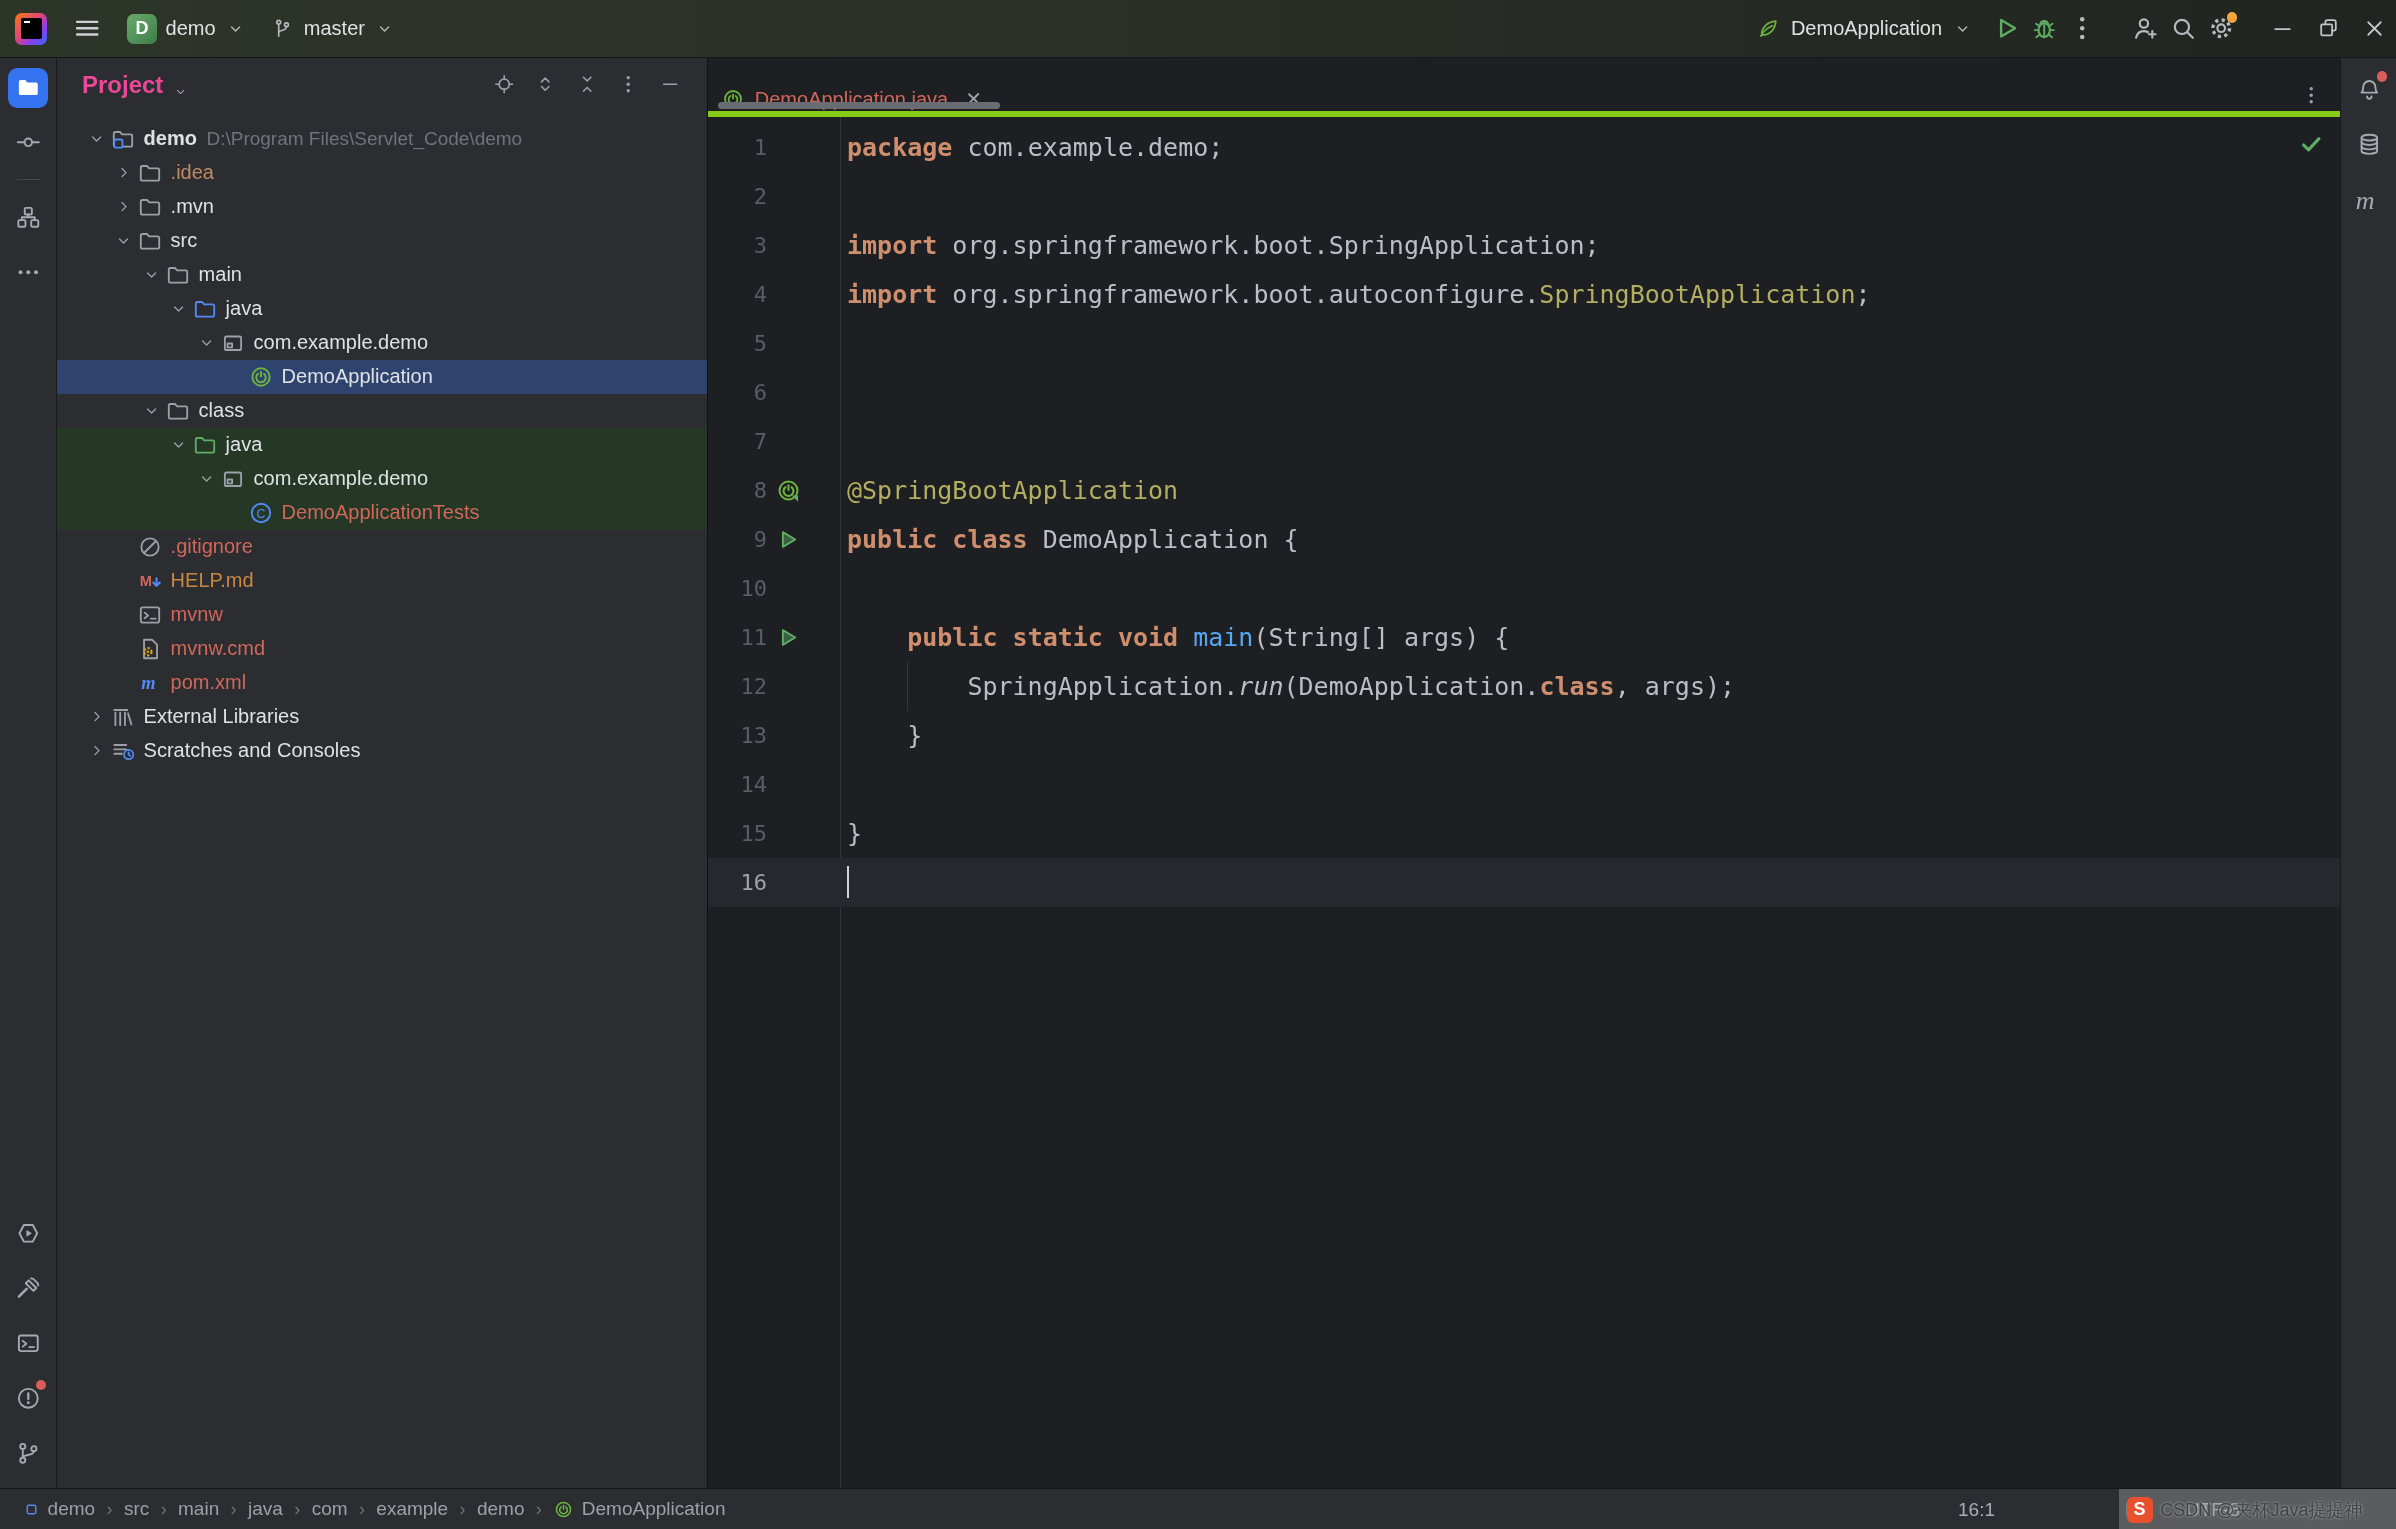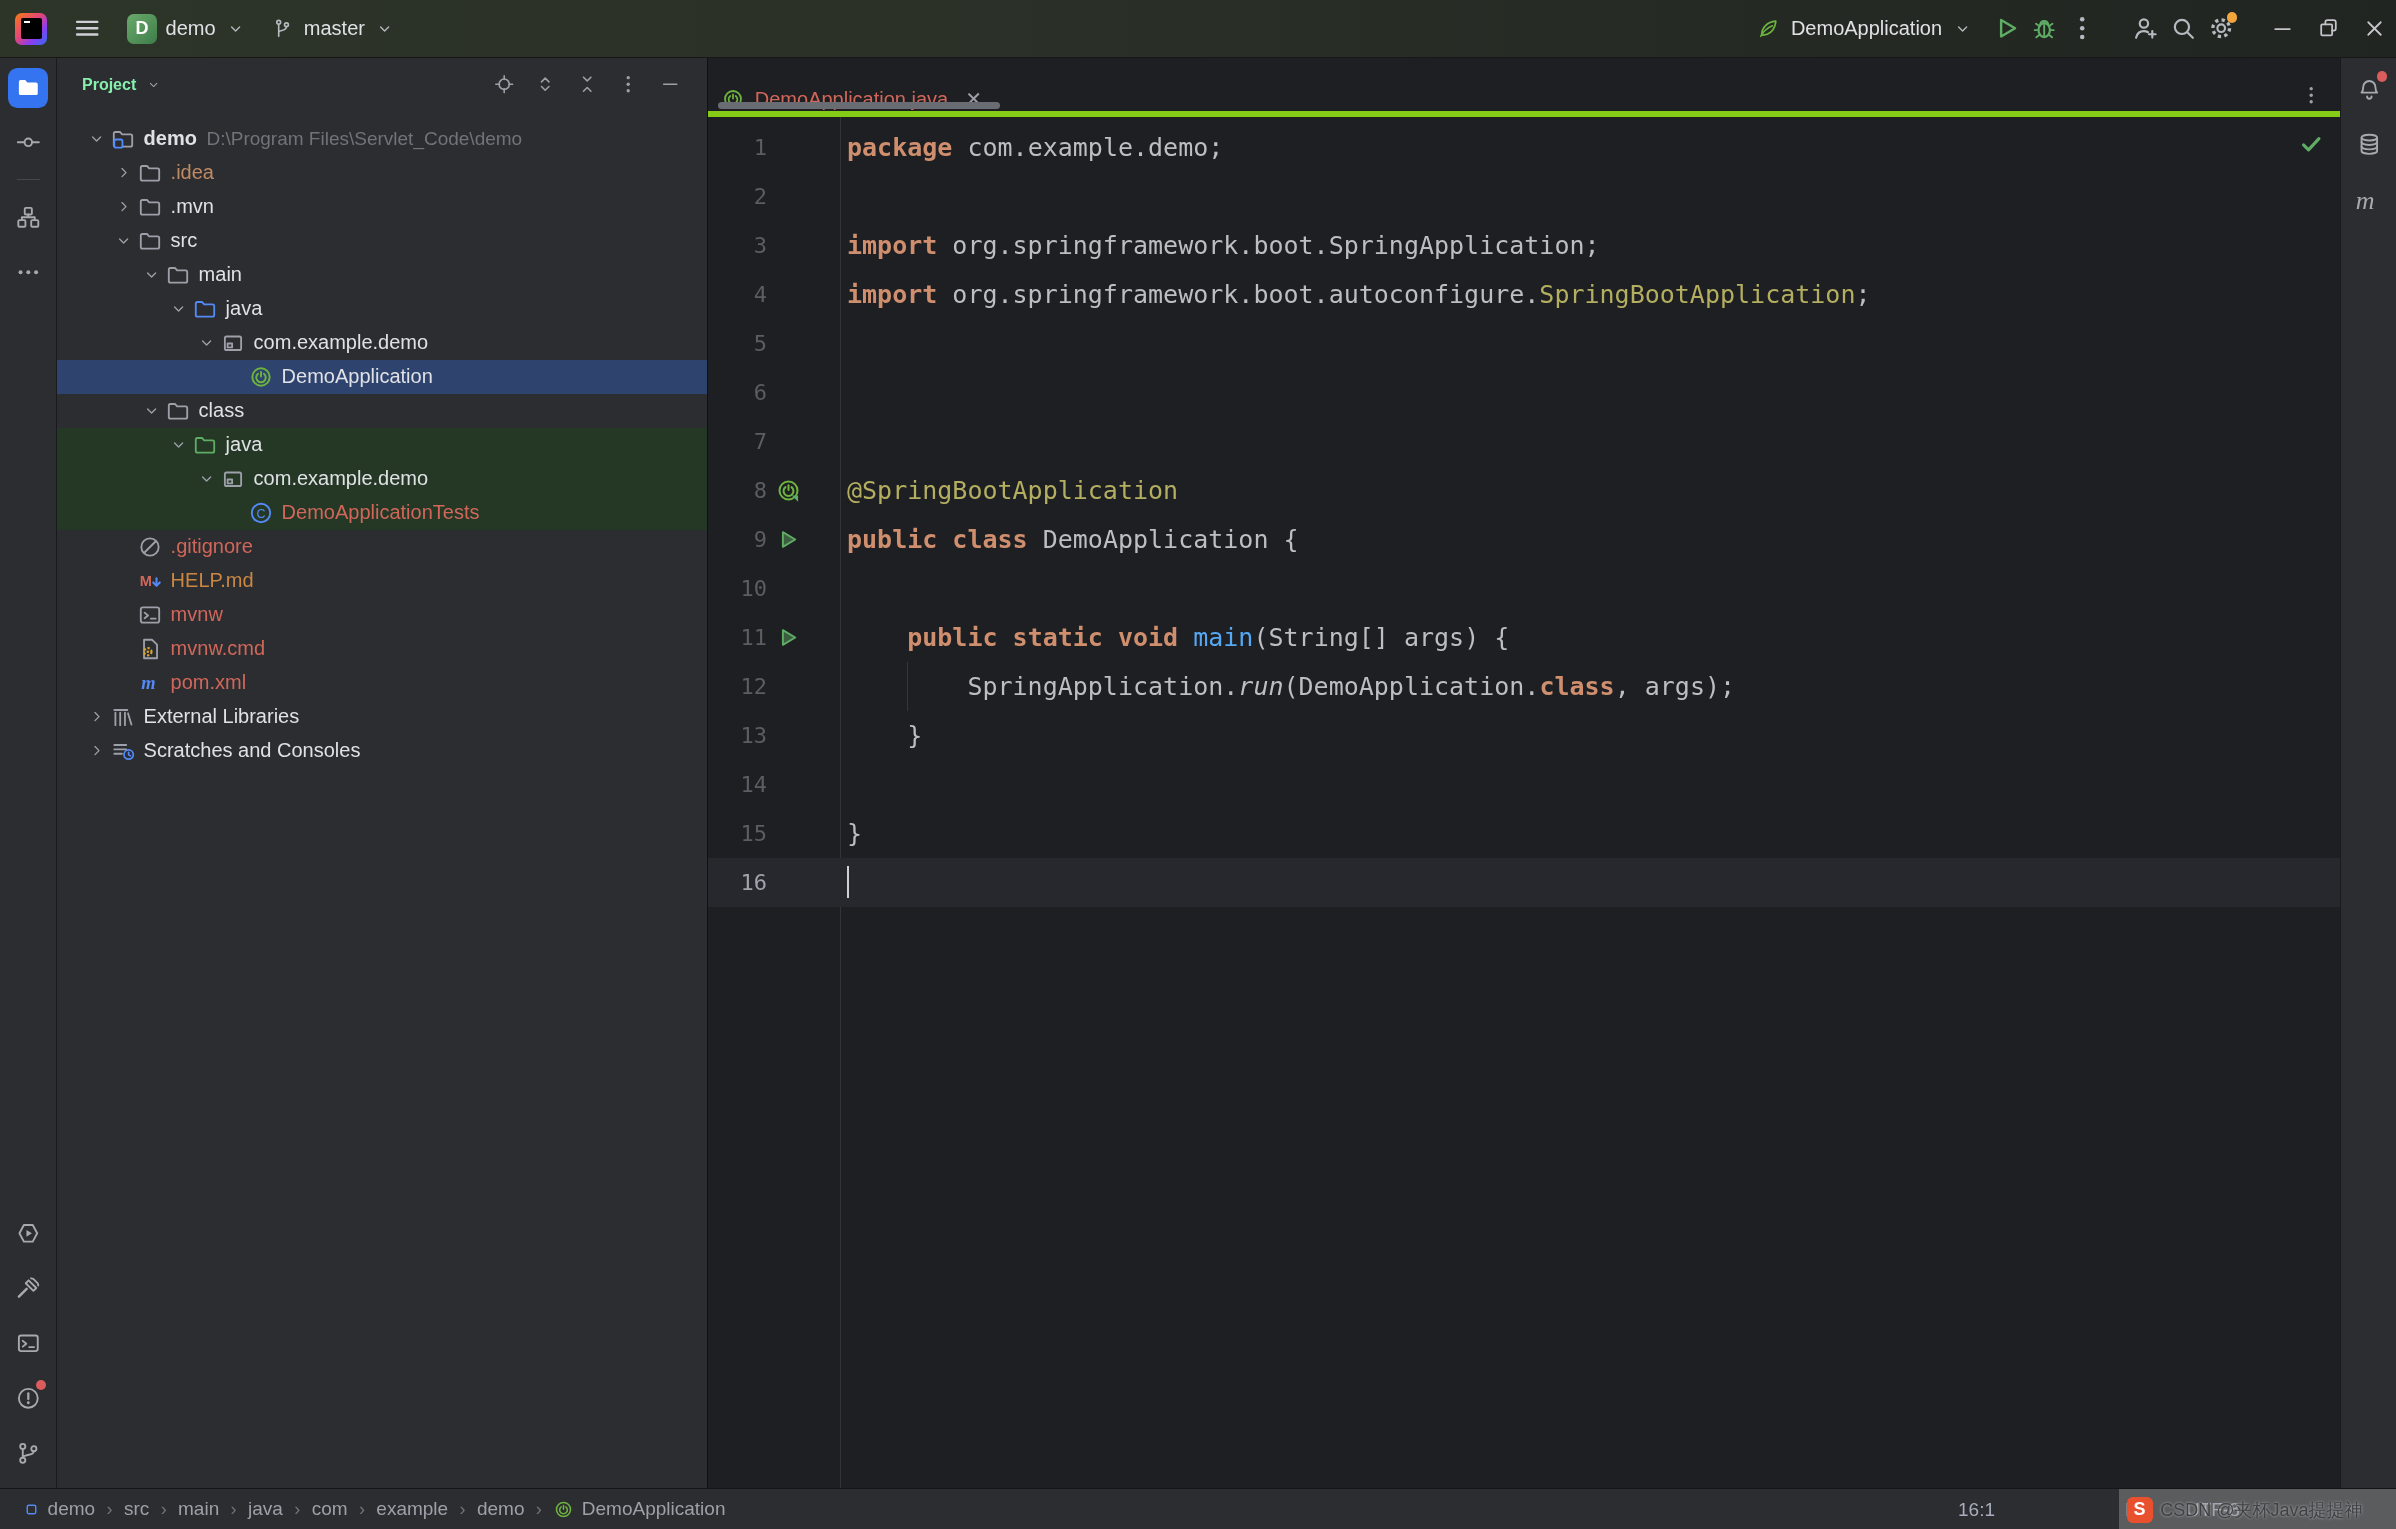--- a/index.html
+++ b/index.html
@@ -37,21 +37,21 @@
             margin-bottom:15px;position:relative;flex:none;}
   .strip-ic.active{background:#3574f0;color:#ffffff;}
   .strip-divider{width:23px;height:1px;background:#45474c;margin:1.9px 0 17px 0;}
   .strip-spacer{margin-top:auto;}
   .maven-m{font-family:"Liberation Serif",serif;font-style:italic;font-size:26px;color:#a6a9ae;}
 
   
   .project-panel{width:651px;background:#2b2d30;border-right:1px solid #101113;box-sizing:border-box;
                  display:flex;flex-direction:column;}
   .pp-header{height:53px;display:flex;align-items:center;padding:0 21px 0 25px;flex:none;}
-  .pp-title{font-size:16px;font-weight:bold;color:#86efac;display:flex;align-items:center;gap:6.7px;}
+  .pp-title{font-size:24px;font-weight:bold;color:#ec4899;display:flex;align-items:center;gap:6.7px;}
   .pp-actions{margin-left:auto;display:flex;align-items:center;gap:9.5px;}
   .pp-ic{width:32px;height:32px;padding:4.8px;box-sizing:border-box;color:#9da0a8;}
   .tree{padding-top:10.5px;overflow:hidden;}
   .tree-row{height:34px;display:flex;align-items:center;font-size:20px;color:#dfe1e5;white-space:nowrap;box-sizing:border-box;}
   .tree-row .chev{width:25px;height:25px;flex:none;color:#9da0a8;padding:2.9px;box-sizing:border-box;}
   .tree-row .ti{width:26px;height:26px;flex:none;margin-left:1px;color:#9da0a8;}
   .tree-row .lbl{margin-left:7.6px;}
   .tree-row .path{margin-left:9.5px;color:#6f737a;font-size:19px;}
   .row-sel{background:#2e436e;}
   .row-green{background:#253826;}

